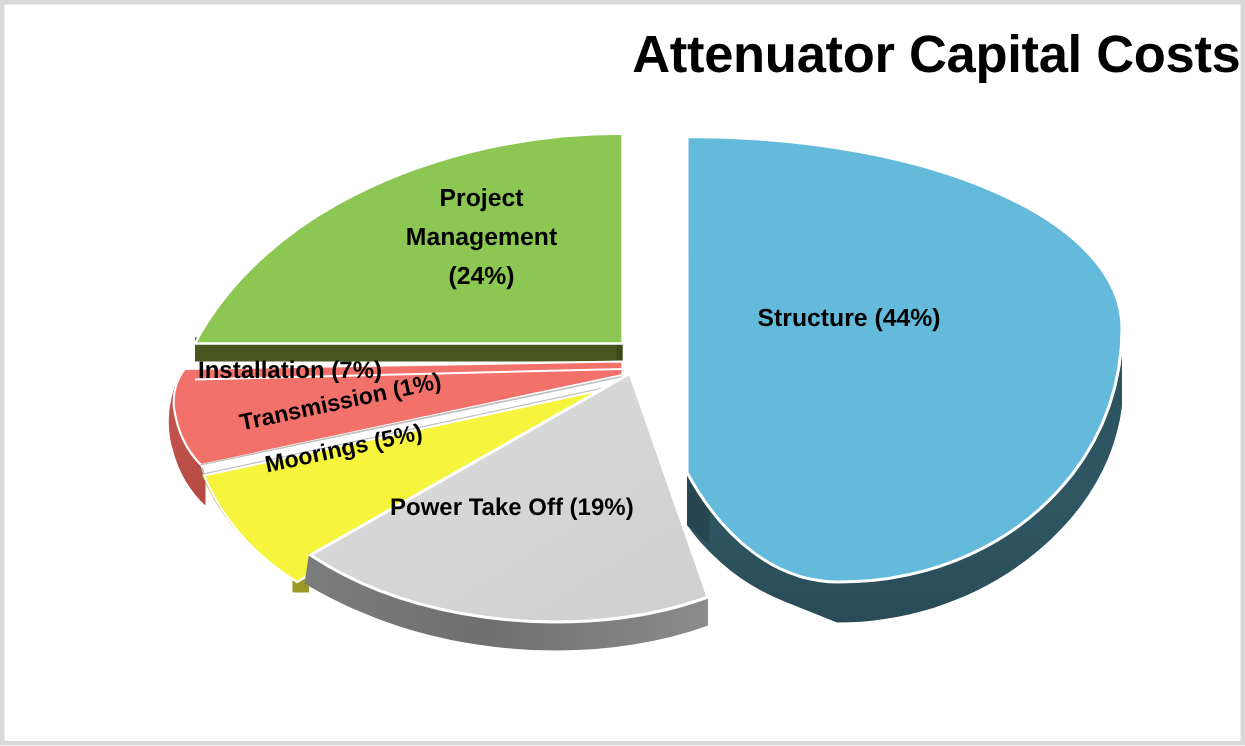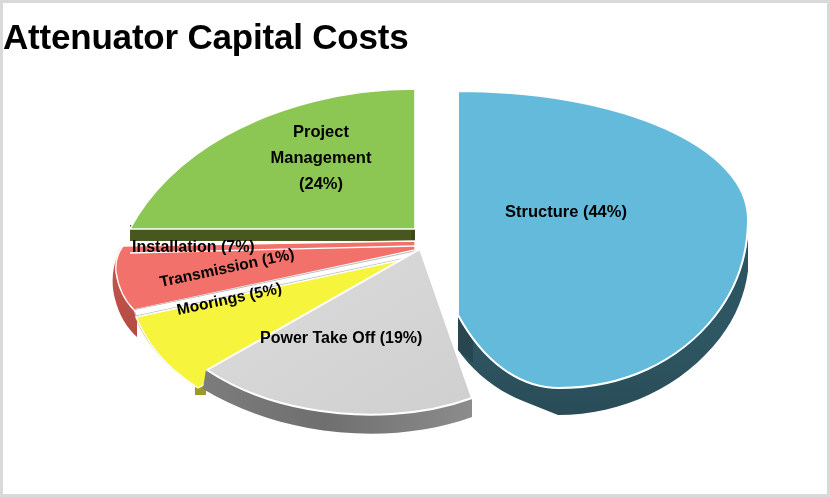--- a/index.html
+++ b/index.html
@@ -19,21 +19,21 @@
     height: 497px;
     box-sizing: border-box;
     background: #ffffff;
     border: 3px solid #d9d9d9;
   }
   #chart-title {
     position: absolute;
     top: 14px;
     left: 0;
     width: 100%;
-    text-align: left;
+    text-align: right;
     font-size: 35px;
     font-weight: bold;
     color: #000000;
     letter-spacing: -0.2px;
     font-family: "Liberation Sans", sans-serif;
   }
   #pie-canvas {
     position: absolute;
     top: 0;
     left: 0;

